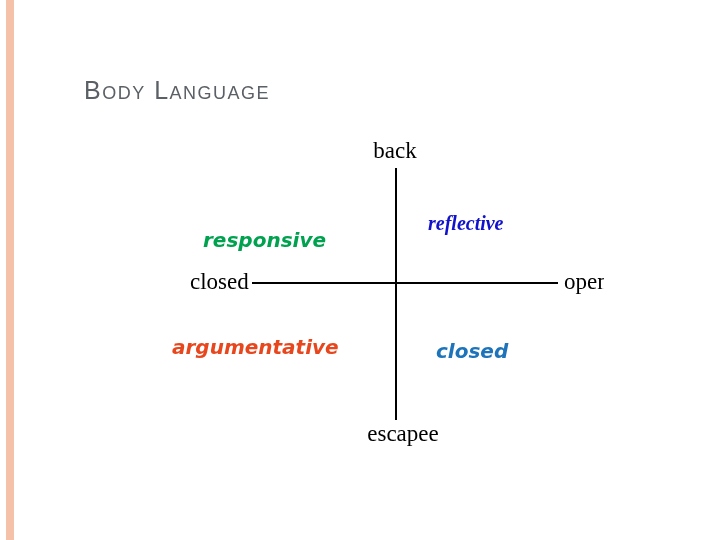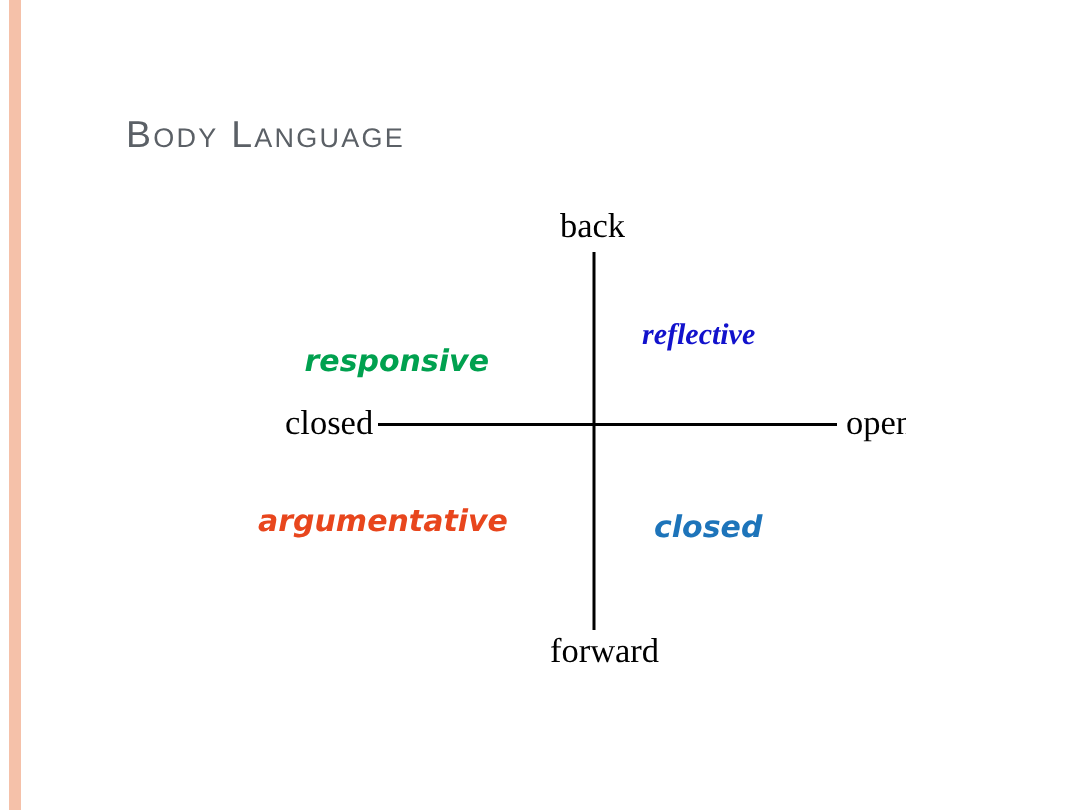--- a/index.html
+++ b/index.html
@@ -94,21 +94,21 @@
   <div class="stripe stripe-r5" style="background: rgb(251, 210, 192);"></div>
 
   <div class="title">Body Language</div>
 
   <div>
 
     <div class="axis-line vline" style="background: rgb(0, 0, 0);"></div>
     <div class="axis-line hline" style="background: rgb(0, 0, 0);"></div>
 
     <div class="axis-word axis-open">back</div>
-    <div class="axis-word axis-closed">forward</div>
+    <div class="axis-word axis-closed">escapee</div>
     <div class="axis-word axis-forward">closed</div>
     <div class="axis-word axis-back">open</div>
 
     <div class="quad-word quad-tl" style="color: rgb(0, 161, 79); margin-top: 16px;">responsive</div>
     <div class="quad-word quad-tr" style="color: rgb(18, 18, 204); font-family: Liberation Serif, serif;">reflective</div>
     <div class="quad-word quad-bl" style="color: rgb(232, 70, 29); font-style: italic;">argumentative</div>
     <div class="quad-word quad-br" style="color: rgb(29, 116, 186);">closed</div>
   </div>
 
   <div class="dot" style="background: rgb(246, 139, 61);"></div>

